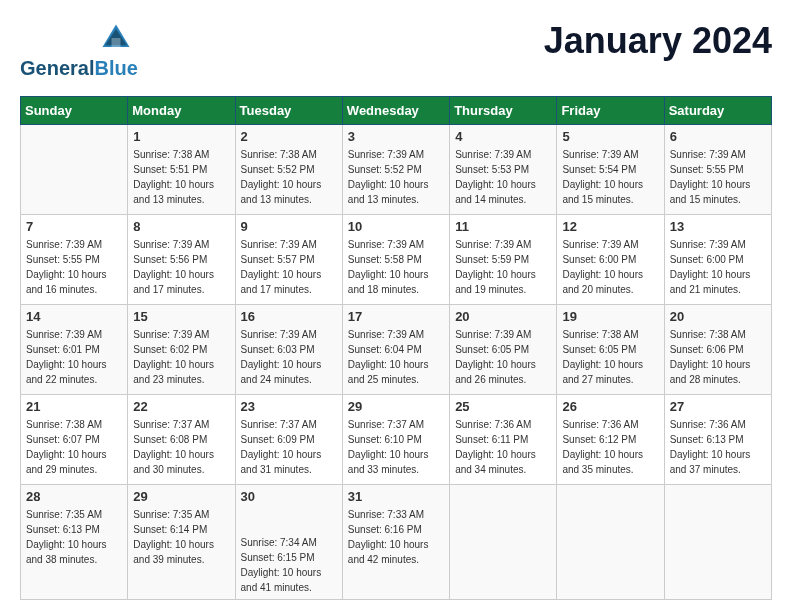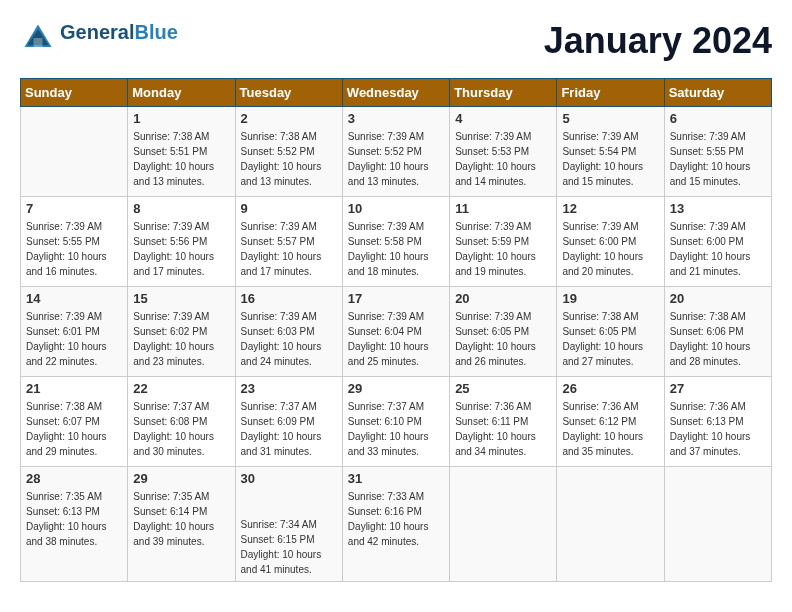--- a/index.html
+++ b/index.html
@@ -11,21 +11,22 @@
       padding: 20px;
     }
     .header {
       display: flex;
       justify-content: space-between;
       align-items: flex-start;
       margin-bottom: 16px;
     }
     .logo {
       display: flex;
-      align-items: flex-start;
+      align-items: flex-end;
+      flex-direction: column;
     }
     .logo-icon {
       width: 36px;
       height: 36px;
       margin-right: 4px;
     }
     .title-block {
       text-align: right;
     }
     .month-title {
@@ -36,21 +37,21 @@
     .location-title {
       font-size: 18px;
       color: #555;
     }
     table {
       width: 100%;
       border-collapse: collapse;
       font-size: 11px;
     }
     thead tr th {
-      background-color: #a16207;
+      background-color: #15803d;
       color: #fff;
       padding: 6px 4px;
       text-align: left;
       font-size: 13px;
       font-weight: bold;
       border: 1px solid #1a5276;
     }
     tbody tr td {
       border: 1px solid #ccc;
       vertical-align: top;

